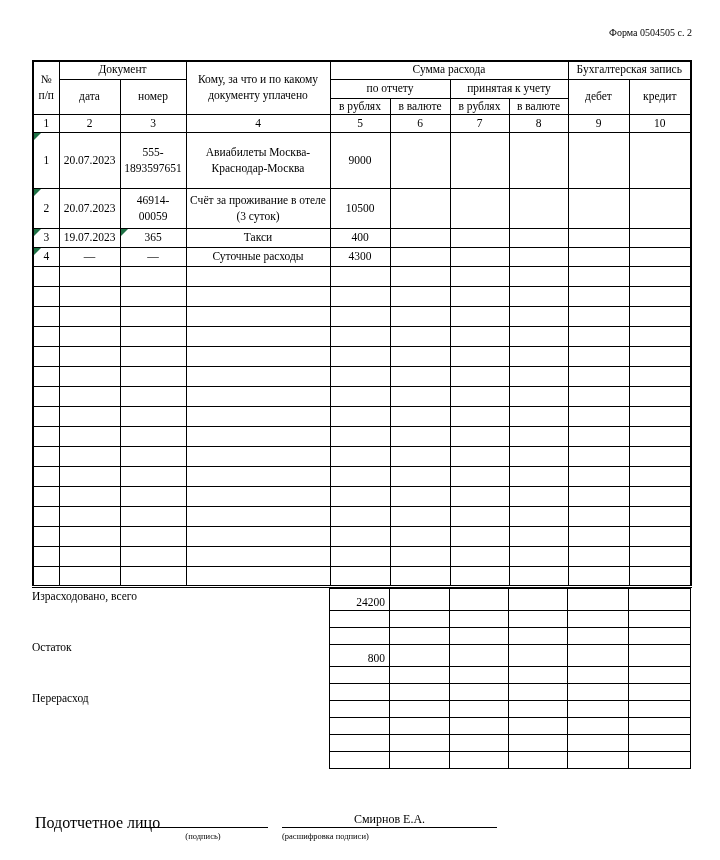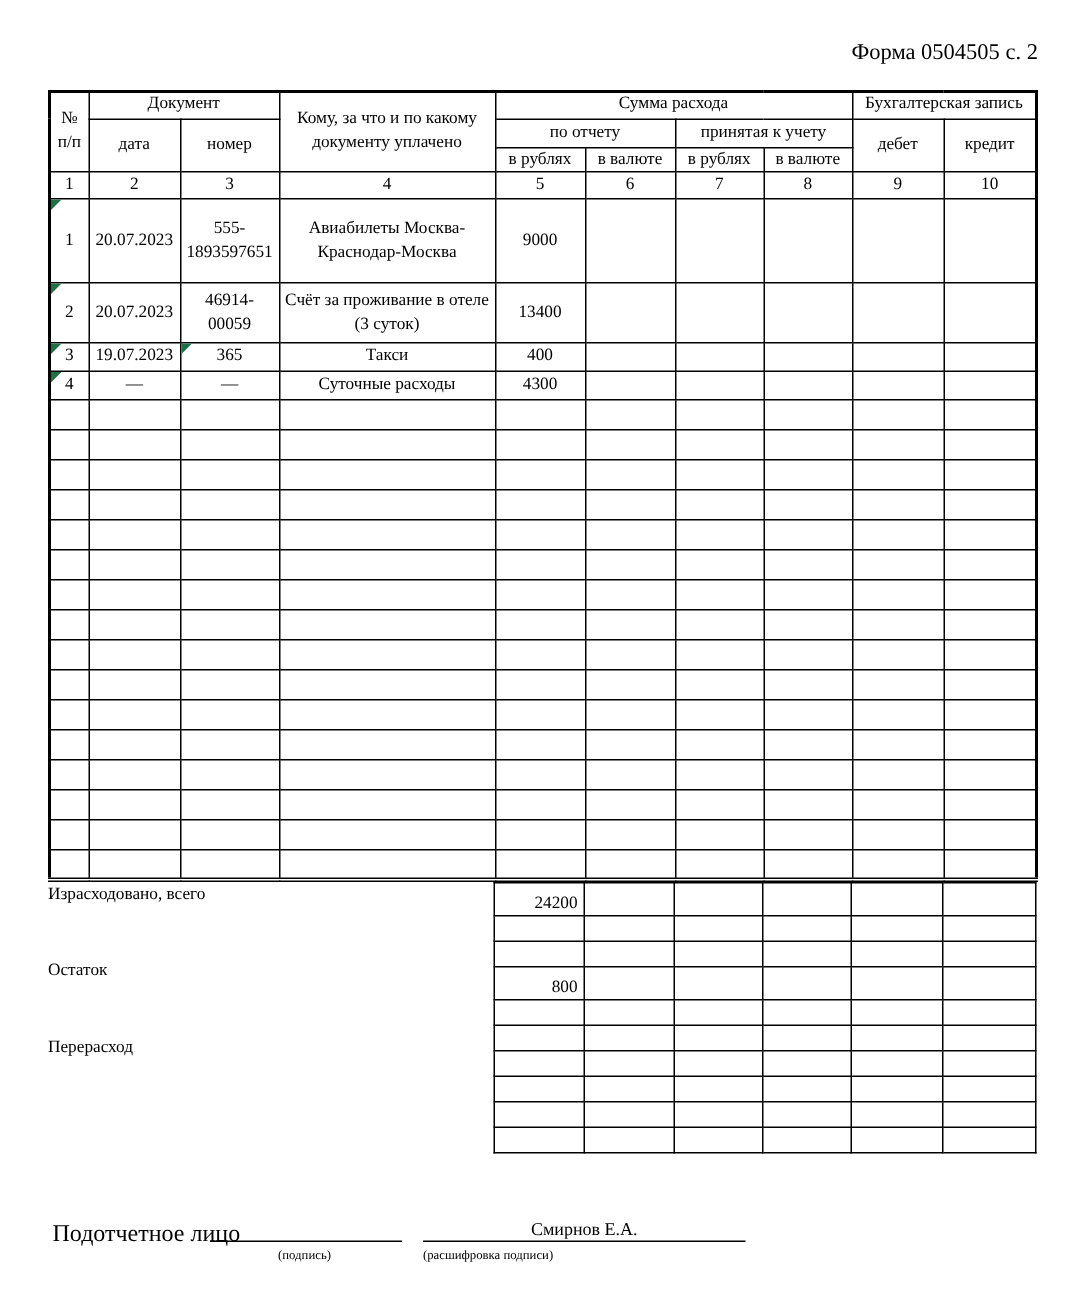--- a/index.html
+++ b/index.html
@@ -4,21 +4,21 @@
 <style>
   * { box-sizing: border-box; margin: 0; padding: 0; }
   html, body { background: #ffffff; }
   body {
     width: 720px; height: 860px; position: relative;
     font-family: "Liberation Serif", "DejaVu Serif", serif;
     color: #000;
   }
   .form-label {
     position: absolute; top: 27px; right: 28px;
-    font-size: 15px; white-space: nowrap;
+    font-size: 10px; white-space: nowrap;
   }
   
   table.main {
     position: absolute; left: 32px; top: 60px; width: 658px;
     border-collapse: collapse; table-layout: fixed;
     border: 2px solid #000; border-bottom: 3px double #000;
   }
   table.main td {
     border: 1px solid #000; text-align: center; vertical-align: middle;
     font-size: 11.5px; line-height: 1.38; padding: 0 2px; overflow: hidden;
@@ -119,21 +119,21 @@
       <td></td>
       <td></td>
       <td></td>
       <td></td>
     </tr>
     <tr style="height:40px">
       <td class="rel"><span class="tri" style="border-top-color: rgb(30, 113, 69);"></span><span>2</span></td>
       <td class="vb">20.07.2023</td>
       <td class="vb">46914-00059</td>
       <td>Счёт за проживание в отеле (3 суток)</td>
-      <td>13400</td>
+      <td>10500</td>
       <td></td>
       <td></td>
       <td></td>
       <td></td>
       <td></td>
     </tr>
     <tr style="height:19px">
       <td class="rel"><span class="tri" style="border-top-color: rgb(30, 113, 69);"></span><span>3</span></td>
       <td>19.07.2023</td>
       <td class="rel"><span class="tri" style="border-top-color: rgb(30, 113, 69);"></span><span>365</span></td>

